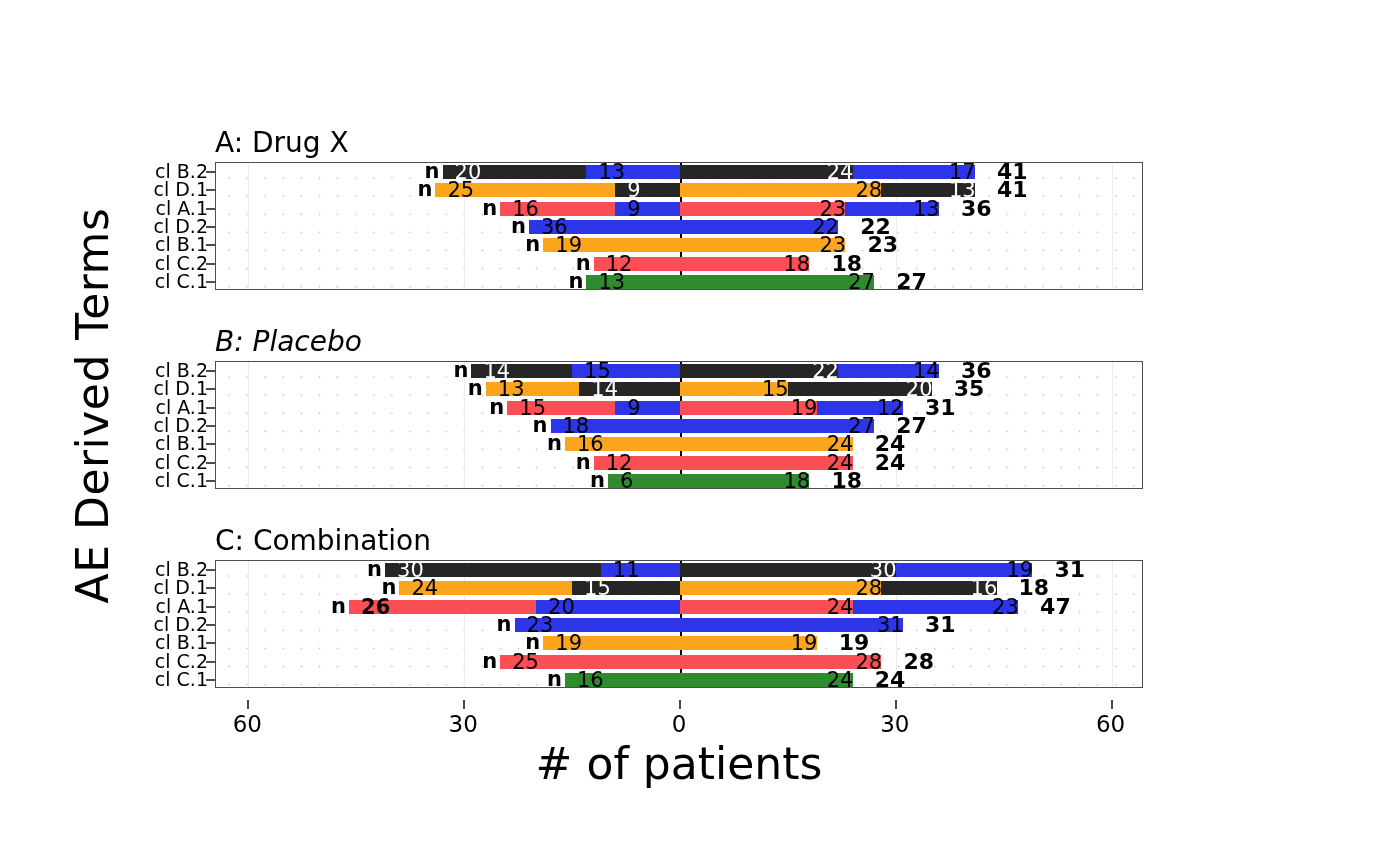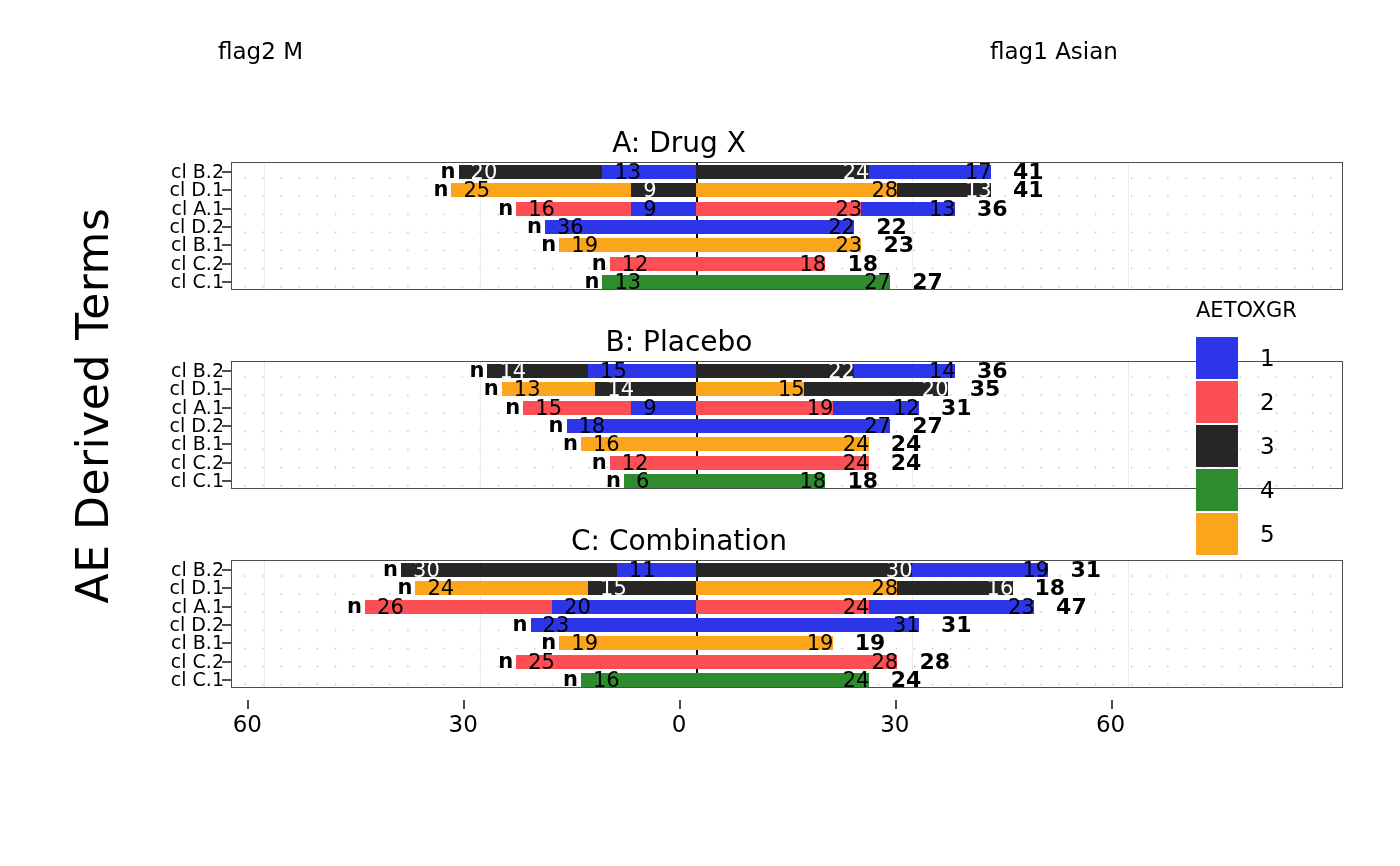--- a/index.html
+++ b/index.html
@@ -11,22 +11,22 @@
   .flag-left{position:absolute;left:218px;top:0;font-size:23px;color:#000;white-space:nowrap;}
   .flag-right{position:absolute;left:990px;top:0;font-size:23px;color:#000;white-space:nowrap;}
 
   
   .ytitle{position:absolute;left:-168px;top:380px;width:520px;text-align:center;
           transform:rotate(-90deg);transform-origin:center center;
           font-size:44px;letter-spacing:.5px;white-space:nowrap;}
 
   
   .panel{position:absolute;left:215px;width:928px;}
-  .panel-title{position:absolute;left:0;width:928px;text-align:center;font-size:28px;line-height:30px;}
-  .plotbox{position:absolute;left:16px;width:1112px;border:1px solid #4d4d4d;box-sizing:border-box;background:#fff;
+  .panel-title{position:absolute;left:0;width:928px;text-align:left;font-size:28px;line-height:30px;}
+  .plotbox{position:absolute;left:0;width:928px;border:1px solid #4d4d4d;box-sizing:border-box;background:#fff;
            background-image:radial-gradient(#c9c9c9 0.9px, transparent 1px);
            background-size:18.1px 18.1px;background-position:4px 6px;overflow:visible;}
   .vgrid{position:absolute;top:0;bottom:0;width:1px;background:#ebebeb;}
   .zeroline{position:absolute;top:0;bottom:0;width:1.5px;background:#000;}
 
   .row{position:absolute;left:0;right:0;}
   .seg{position:absolute;top:0;bottom:0;}
 
   .vtick{position:absolute;width:9px;height:2px;background:#4d4d4d;left:-10px;}
   .ylab{position:absolute;right:0;font-size:19px;white-space:nowrap;text-align:right;line-height:19px;}
@@ -48,24 +48,20 @@
   .legend-title{font-size:21px;margin-bottom:14px;}
   .legend-item{display:flex;align-items:center;height:44px;}
   .swatch{width:42px;height:42px;}
   .legend-lab{margin-left:22px;font-size:23px;}
 </style>
 </head>
 <body>
 
 <div class="root">
 
-  <div class="flagstrip">
-    <div class="flag-left">flag2 M</div>
-    <div class="flag-right">flag1 Asian</div>
-  </div>
 
   <div class="ytitle">AE Derived Terms</div>
 
   <div id="panels">
       <div class="panel" style="top: 0px;">
         <div class="panel-title" style="top: 128px;">A: Drug X</div>
         <div class="plotbox" style="top: 162px; height: 128px;">
           <div class="vgrid" style="left: 32.3721px;"></div>
           <div class="vgrid" style="left: 248.186px;"></div>
           <div class="vgrid" style="left: 464px;"></div>
@@ -164,21 +160,21 @@
             <div class="seg" style="left: 370.481px; width: 93.5194px; background: rgb(46, 139, 46);"></div>
             <div class="lbl lbl-in" style="left: 382.481px; top: -3px; color: rgb(0, 0, 0);">13</div>
             <div class="lbl lbl-n" style="left: 352.481px; top: -4px;">n</div>
             <div class="seg" style="left: 464px; width: 194.233px; background: rgb(46, 139, 46);"></div>
             <div class="lbl lbl-in" style="left: 632.233px; top: -3px; color: rgb(0, 0, 0);">27</div>
             <div class="lbl lbl-tot" style="left: 680.233px; top: -4px;">27</div>
           </div>
         </div>
       </div>
       <div class="panel" style="top: 0px;">
-        <div class="panel-title" style="top: 327px;">B: Placebo</div>
+        <div class="panel-title" style="top: 327px; font-style: italic;">B: Placebo</div>
         <div class="plotbox" style="top: 361px; height: 128px;">
           <div class="vgrid" style="left: 32.3721px;"></div>
           <div class="vgrid" style="left: 248.186px;"></div>
           <div class="vgrid" style="left: 464px;"></div>
           <div class="vgrid" style="left: 679.814px;"></div>
           <div class="vgrid" style="left: 895.628px;"></div>
           <div class="zeroline" style="left: 464px;"></div>
           <div class="vtick" style="top: 8.14286px;"></div>
           <div class="ylabwrap" style="top: -0.857143px;">
             <div class="ylab">cl B.2</div>
@@ -319,21 +315,21 @@
             <div class="lbl lbl-tot" style="left: 802.527px; top: -4px;">18</div>
           </div>
           <div class="vtick" style="top: 44.7143px;"></div>
           <div class="ylabwrap" style="top: 35.7143px;">
             <div class="ylab">cl A.1</div>
           </div>
           <div class="row" style="top: 38.7143px; height: 14px;">
             <div class="seg" style="left: 320.124px; width: 143.876px; background: rgb(44, 54, 232);"></div>
             <div class="lbl lbl-in" style="left: 332.124px; top: -3px; color: rgb(0, 0, 0);">20</div>
             <div class="seg" style="left: 133.085px; width: 187.039px; background: rgb(251, 79, 85);"></div>
-            <div class="lbl lbl-in" style="left: 145.085px; top: -3px; color: rgb(0, 0, 0);">26</div>
+            <div class="lbl lbl-in" style="left: 145.085px; top: -3px; color: rgb(0, 0, 0); font-weight: bold;">26</div>
             <div class="lbl lbl-n" style="left: 115.085px; top: -4px;">n</div>
             <div class="seg" style="left: 464px; width: 172.651px; background: rgb(251, 79, 85);"></div>
             <div class="lbl lbl-in" style="left: 610.651px; top: -3px; color: rgb(0, 0, 0);">24</div>
             <div class="seg" style="left: 636.651px; width: 165.457px; background: rgb(44, 54, 232);"></div>
             <div class="lbl lbl-in" style="left: 776.109px; top: -3px; color: rgb(0, 0, 0);">23</div>
             <div class="lbl lbl-tot" style="left: 824.109px; top: -4px;">47</div>
           </div>
           <div class="vtick" style="top: 63px;"></div>
           <div class="ylabwrap" style="top: 54px;">
             <div class="ylab">cl D.2</div>
@@ -391,40 +387,16 @@
       <div class="xtlab" style="left: 32.3721px;">60</div>
       <div class="xtick" style="left: 248.186px;"></div>
       <div class="xtlab" style="left: 248.186px;">30</div>
       <div class="xtick" style="left: 464px;"></div>
       <div class="xtlab" style="left: 464px;">0</div>
       <div class="xtick" style="left: 679.814px;"></div>
       <div class="xtlab" style="left: 679.814px;">30</div>
       <div class="xtick" style="left: 895.628px;"></div>
       <div class="xtlab" style="left: 895.628px;">60</div>
     </div>
-
-  <div class="legend">
-    <div class="legend-title">AETOXGR</div>
-    <div id="legend-items">
-        <div class="legend-item">
-          <div class="swatch" style="background: rgb(44, 54, 232);"></div>
-          <div class="legend-lab">1</div>
-        </div>
-        <div class="legend-item">
-          <div class="swatch" style="background: rgb(251, 79, 85);"></div>
-          <div class="legend-lab">2</div>
-        </div>
-        <div class="legend-item">
-          <div class="swatch" style="background: rgb(38, 38, 38);"></div>
-          <div class="legend-lab">3</div>
-        </div>
-        <div class="legend-item">
-          <div class="swatch" style="background: rgb(46, 139, 46);"></div>
-          <div class="legend-lab">4</div>
-        </div>
-        <div class="legend-item">
-          <div class="swatch" style="background: rgb(251, 165, 29);"></div>
-          <div class="legend-lab">5</div>
-        </div>
-      </div>
-  </div>
+  <div class="xtitle"># of patients</div>
+
 
 </div>
 
 </body></html>

